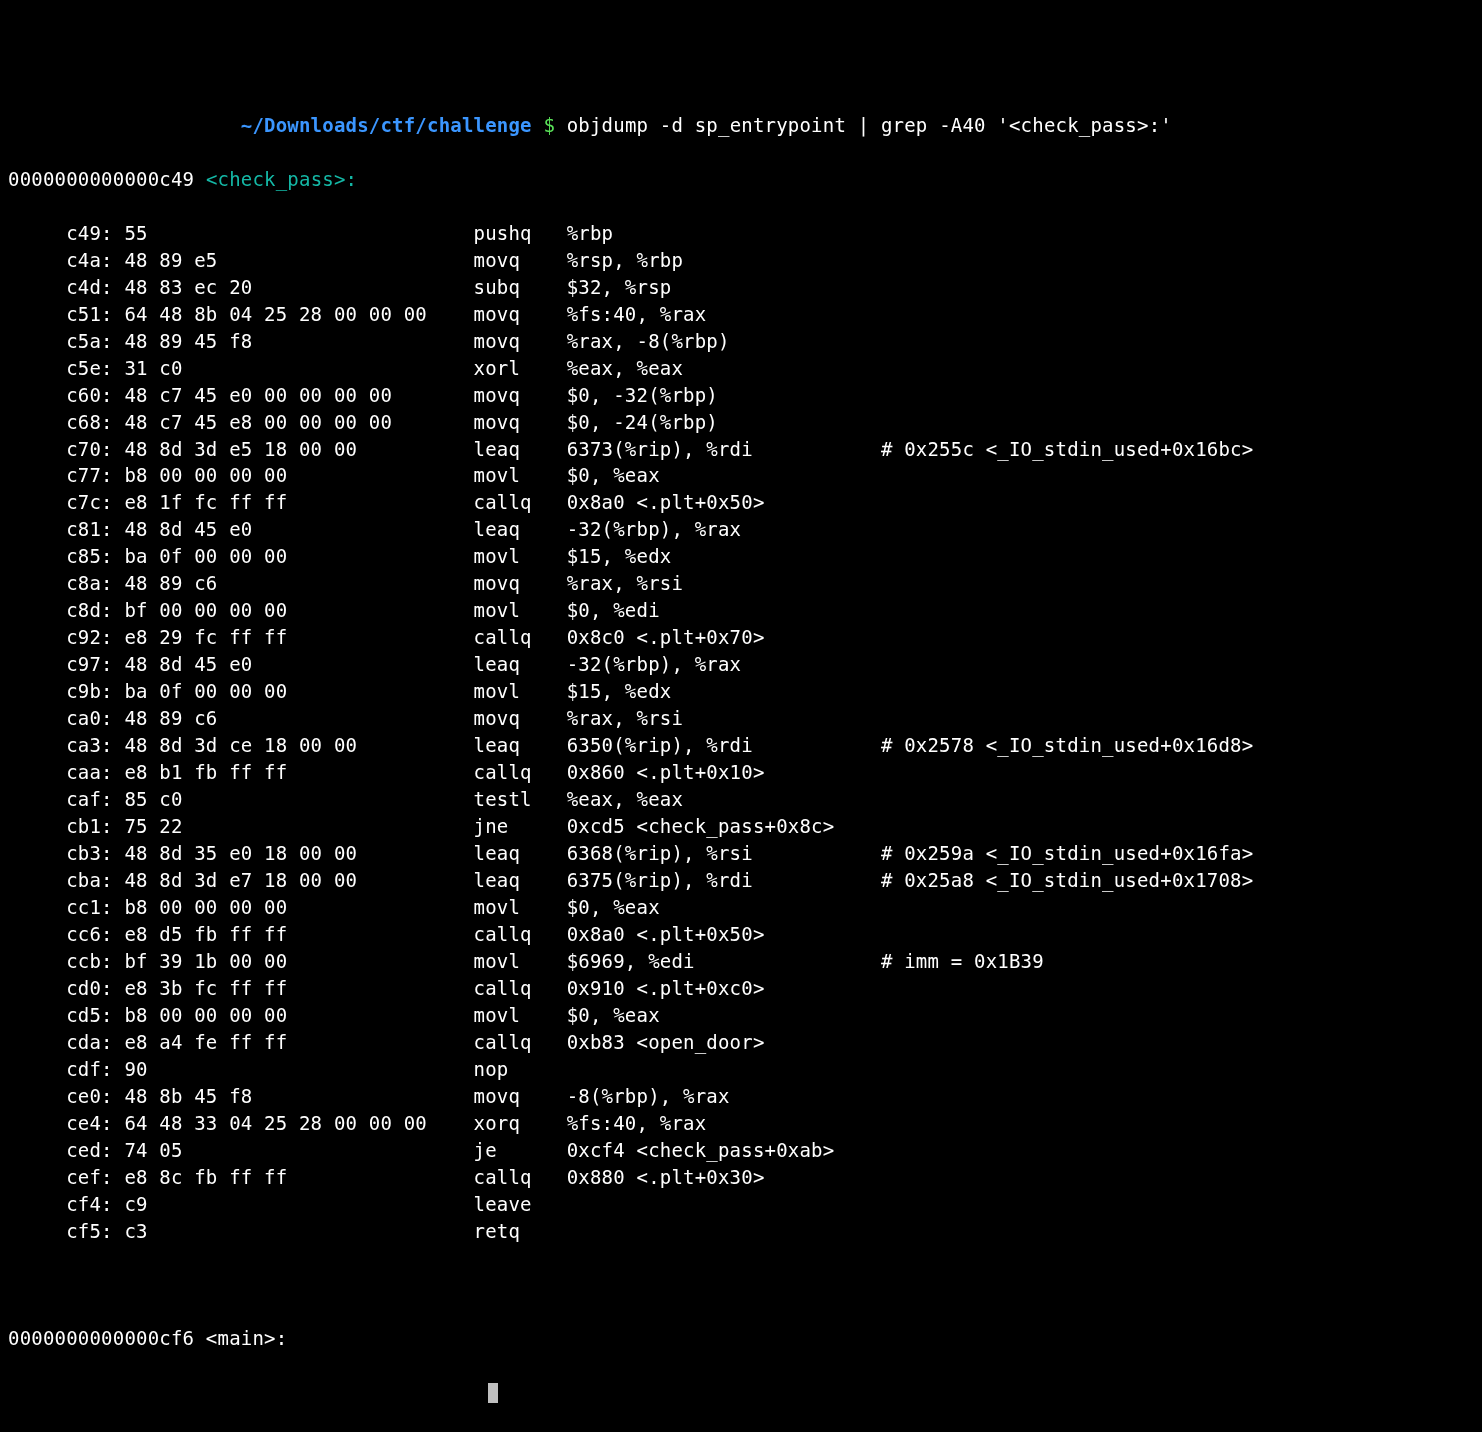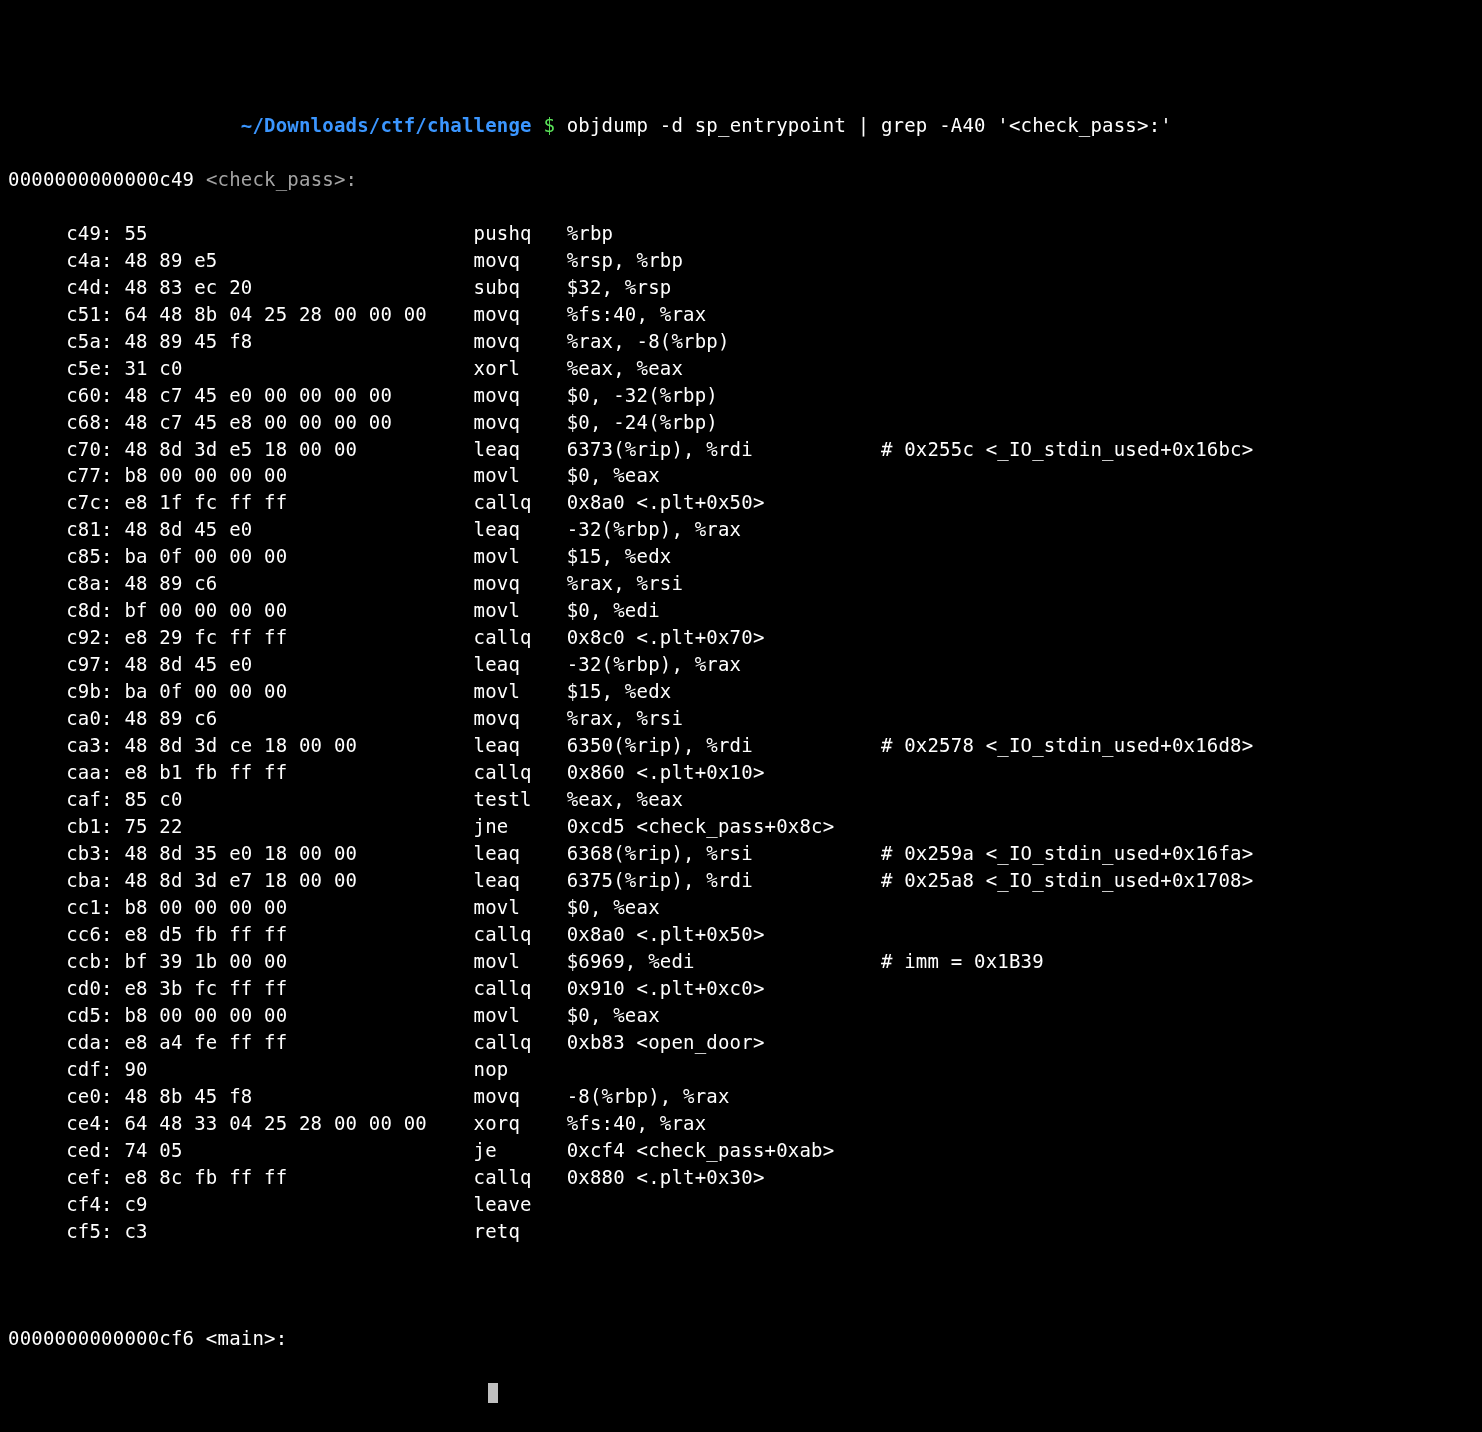--- a/index.html
+++ b/index.html
@@ -18,21 +18,21 @@
       letter-spacing: 0.2px;
     }
     .prompt-path {
       color: #3b96ff;
       font-weight: 600;
     }
     .prompt-dollar {
       color: #59e158;
     }
     .func-label {
-      color: #a3a3a3;
+      color: #14b8a6;
     }
     .line {
       display: block;
     }
     .cursor {
       display: inline-block;
       width: 10px;
       height: 20px;
       background: #bfbfbf;
       vertical-align: text-bottom;

